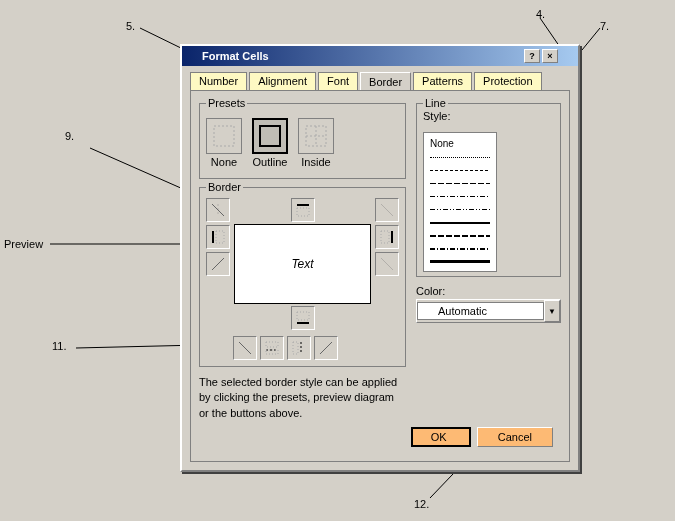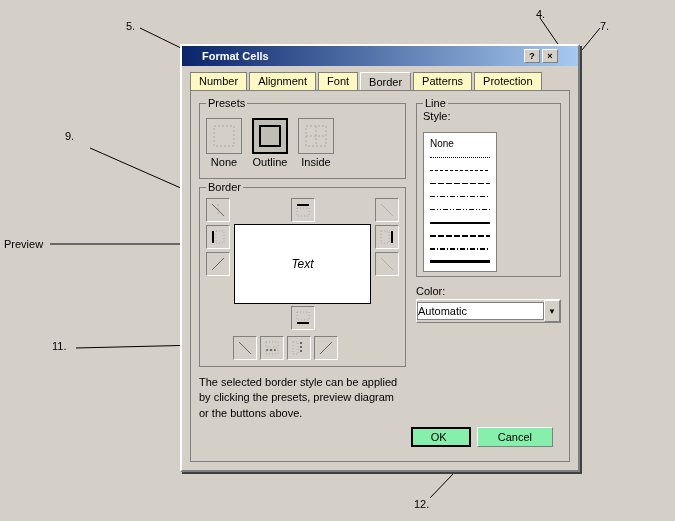--- a/index.html
+++ b/index.html
@@ -219,21 +219,21 @@
       justify-content: flex-end;
       gap: 6px;
       padding: 6px 8px;
     }
 
     .dialog-btn {
       padding: 3px 20px;
       border: 1px solid #808080;
       border-top-color: #fff;
       border-left-color: #fff;
-      background: #86efac;
+      background: #fdba74;
       cursor: pointer;
       font-size: 11px;
       min-width: 60px;
     }
 
     .dialog-btn.default {
       border: 2px solid #000;
       padding: 2px 18px;
     }
 
@@ -544,21 +544,21 @@
                 <div class="line-style-item">
                   <div style="width:60px; border-top:3px solid #000;"></div>
                 </div>
               </div>
             </div>
           </div>
 
           <div class="color-section">
             <div class="color-label">Color:</div>
             <div style="display:flex; align-items:center; border:1px solid #808080; border-top-color:#fff; border-left-color:#fff; background:#d4d0c8;">
-              <div style="flex:1; padding:2px 0; background:#fff; border:1px solid #808080; font-size:11px;">Automatic</div>
+              <div style="flex:1; padding:2px 20px; background:#fff; border:1px solid #808080; font-size:11px;">Automatic</div>
               <div style="width:16px; height:22px; background:#d4d0c8; border:1px solid #808080; border-top-color:#fff; border-left-color:#fff; display:flex; align-items:center; justify-content:center; cursor:pointer; font-size:8px;">▼</div>
             </div>
           </div>
         </div>
       </div>
 
       <div class="dialog-footer">
         <div class="dialog-btn default">OK</div>
         <div class="dialog-btn">Cancel</div>
       </div>

